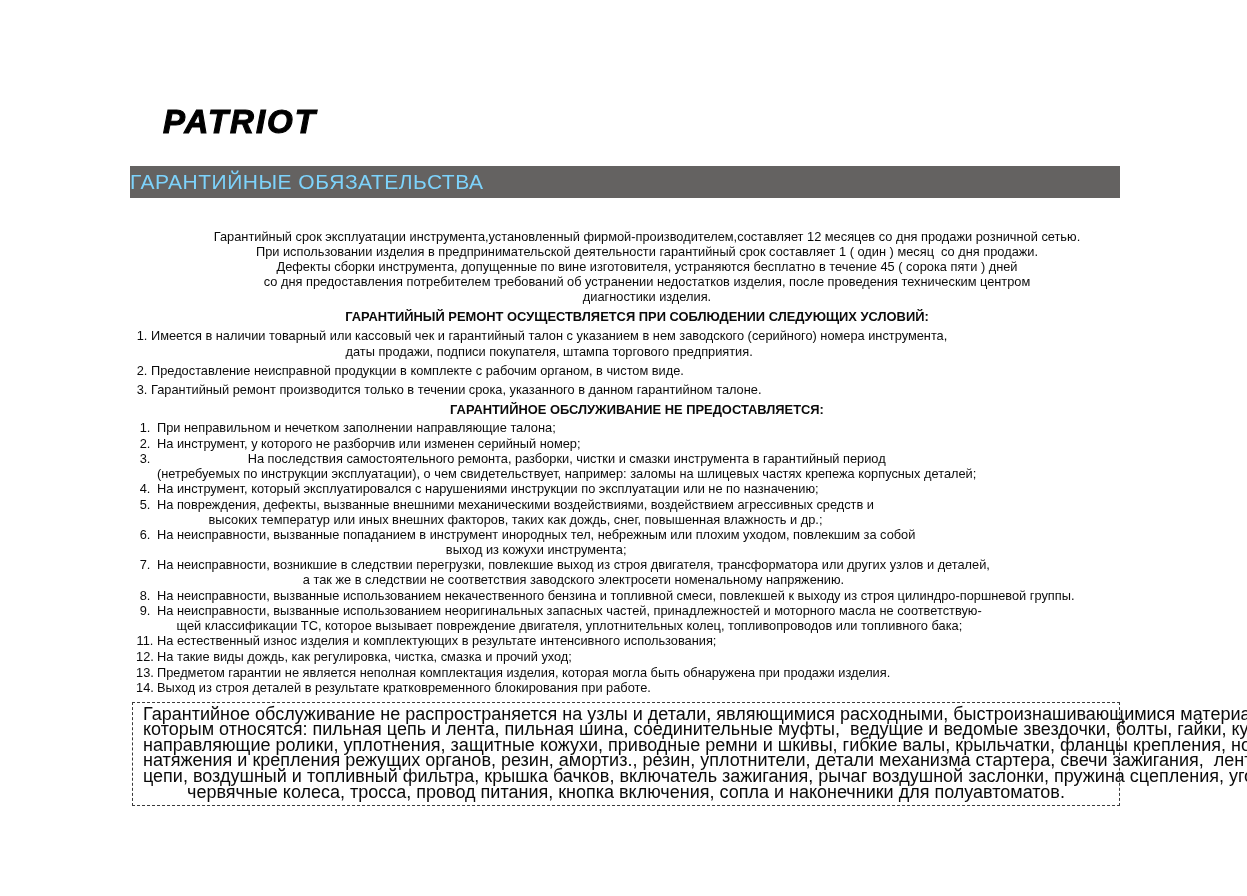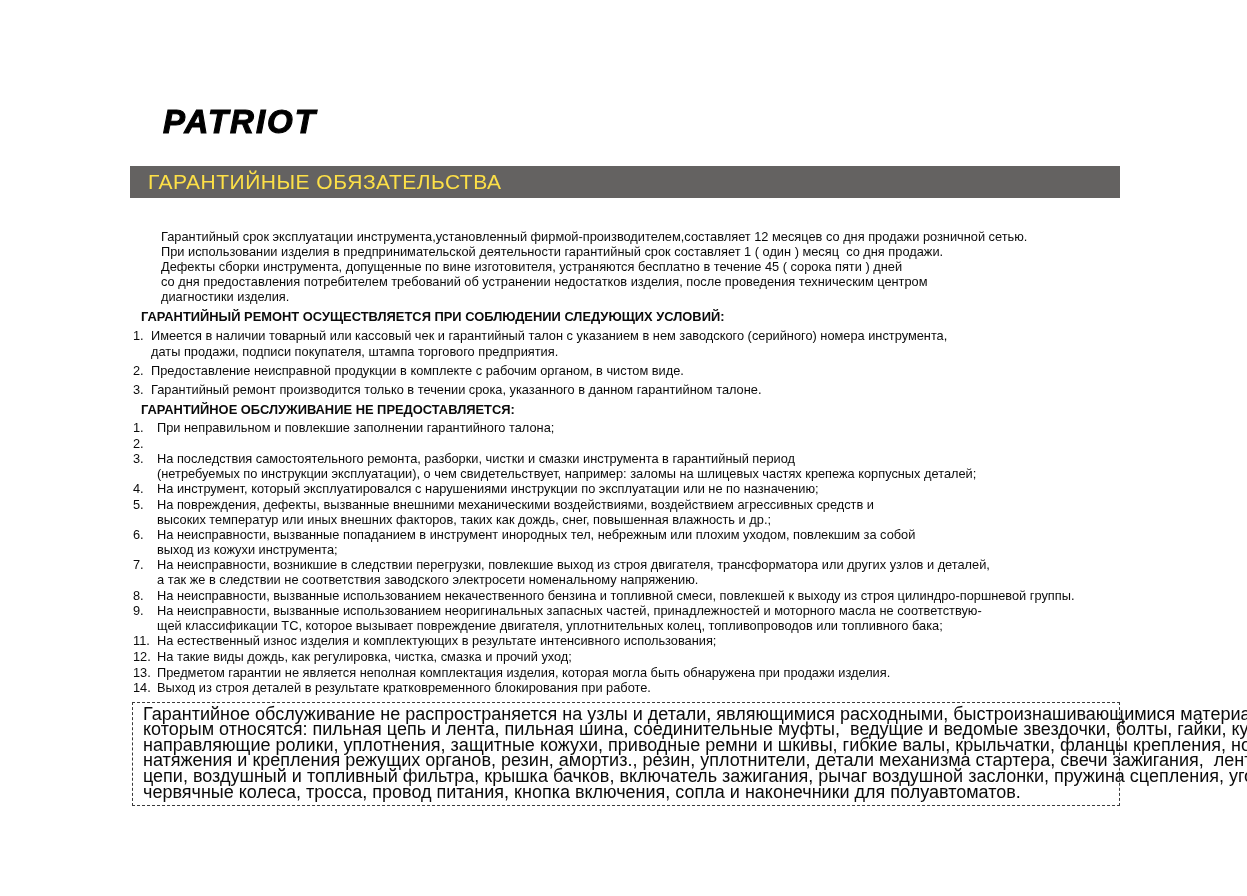--- a/index.html
+++ b/index.html
@@ -3,37 +3,36 @@
 <meta charset="utf-8">
 <style>
   * { margin:0; padding:0; box-sizing:border-box; }
   html, body { width:1247px; height:896px; background:#ffffff; }
   body {
     font-family: "Liberation Sans", sans-serif;
     color:#000;
     position:relative;
     overflow:hidden;
   }
-  .page { position:absolute; inset:0; background:#ffffff; }
+  .page { position:absolute; inset:0; background:#ffffff;text-align:center; }
 
   .logo {
     position:absolute; left:163px; top:103px;
     font-size:33px; font-weight:bold; font-style:italic;
     letter-spacing:2px; color:#000;
     -webkit-text-stroke:1.1px #000;
     transform:scaleY(1.02);
     white-space:nowrap;
   }
 
   .header-bar {
     position:absolute; left:130px; top:166px;
     width:990px; height:32px;
-    background:#646261; color:#fde047;
+    background:#646261; color:#7dd3fc;
     display:flex; align-items:center;
-    padding-left:18px;
     font-size:21px; letter-spacing:0.5px;
     white-space:nowrap;
   }
 
   .content {
     position:absolute; left:133px; top:229px; width:1000px;
     font-size:12.8px; color:#0a0a0a;
   }
 
   .intro { white-space:pre; line-height:15px;margin-left:28px; }
@@ -96,24 +95,25 @@
         <span class="num">3.</span>
         <span class="li-text">Гарантийный ремонт производится только в течении срока, указанного в данном гарантийном талоне.</span>
       </div>
     </div>
 
     <div class="section-heading">ГАРАНТИЙНОЕ ОБСЛУЖИВАНИЕ НЕ ПРЕДОСТАВЛЯЕТСЯ:</div>
 
     <div class="list list2">
       <div class="li">
         <span class="num">1.</span>
-        <span class="li-text">При неправильном и повлекшие заполнении гарантийного талона;</span>
+        <span class="li-text">При неправильном и нечетком заполнении направляющие талона;</span>
       </div>
       <div class="li">
         <span class="num">2.</span>
+        <span class="li-text">На инструмент, у которого не разборчив или изменен серийный номер;</span>
       </div>
       <div class="li">
         <span class="num">3.</span>
         <span class="li-text">На последствия самостоятельного ремонта, разборки, чистки и смазки инструмента в гарантийный период
 (нетребуемых по инструкции эксплуатации), о чем свидетельствует, например: заломы на шлицевых частях крепежа корпусных деталей;</span>
       </div>
       <div class="li">
         <span class="num">4.</span>
         <span class="li-text">На инструмент, который эксплуатировался с нарушениями инструкции по эксплуатации или не по назначению;</span>
       </div>

